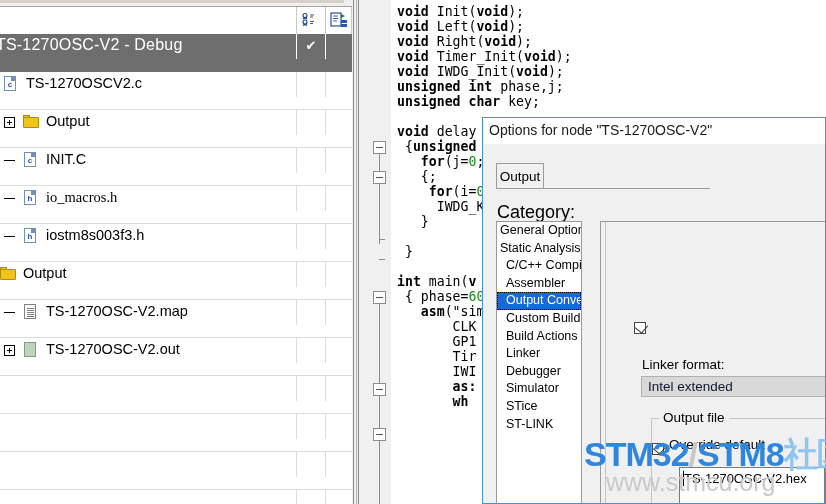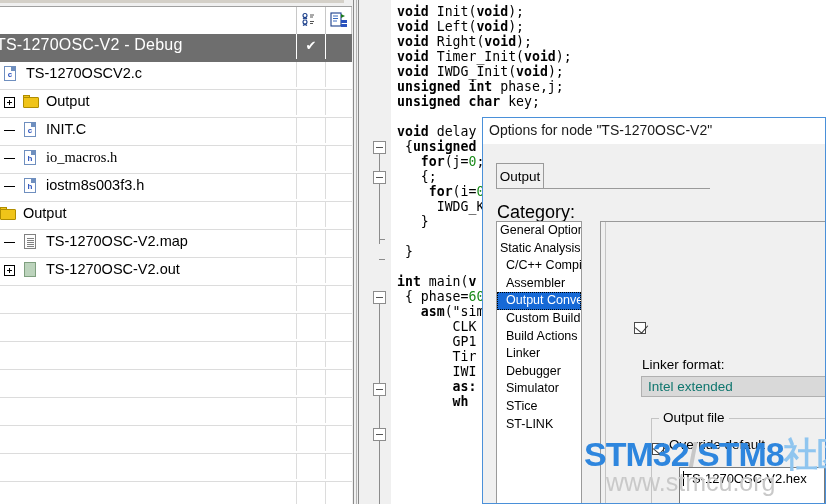--- a/index.html
+++ b/index.html
@@ -28,21 +28,21 @@
     position:absolute;left:0;top:7px;width:352px;height:27px;
     background:#ffffff;border-bottom:1px solid #c8c8c8;
   }
   .colsep{position:absolute;top:7px;width:1px;height:27px;background:#c8c8c8;}
 
   .hdr-icon{position:absolute;top:12px;width:18px;height:16px;}
 
   
   .tree{position:absolute;left:0;top:34px;width:352px;}
   .row{
-    position:relative;height:28px;box-sizing:border-box;
+    position:relative;height:38px;box-sizing:border-box;
     border-bottom:1px solid #dcdcdc;background:#ffffff;
     font-size:14.5px;color:#000000;white-space:nowrap;padding-left:28px;
   }
   .row.selected{background:#6e6e6e;color:#ffffff;border-bottom:1px solid #6e6e6e;}
   .row .cellsepA{position:absolute;left:296px;top:0;width:1px;height:25px;background:#dcdcdc;}
   .row .cellsepB{position:absolute;left:325px;top:0;width:1px;height:25px;background:#dcdcdc;}
   .row.selected .cellsepA,.row.selected .cellsepB{background:#ffffff;}
   .row .label{position:absolute;top:3px;}
   .row.selected .label{left:-4px;top:2px;font-size:16px;font-weight:400;letter-spacing:.2px;}
   .row .check{
@@ -169,21 +169,21 @@
   .chk .mk{
     position:absolute;left:2px;top:-1px;width:8px;height:9px;
     border-right:1.6px solid #333;border-bottom:1.6px solid #333;
     transform:rotate(40deg);
   }
   .dtext{position:absolute;font-size:13.5px;color:#000;white-space:nowrap;}
   #fmt-combo{
     position:absolute;left:158px;top:347px;width:200px;height:21px;
     background:#d9d9d9;border:1px solid #b0b0b0;box-sizing:border-box;
   }
-  #fmt-combo .v{position:absolute;left:6px;top:2px;font-size:13.5px;color:#0f766e;}
+  #fmt-combo .v{position:absolute;left:6px;top:2px;font-size:13.5px;color:#0f172a;}
   #grp-outfile{
     position:absolute;left:168px;top:389px;width:190px;height:112px;
     border:1px solid #c4c4c4;box-sizing:border-box;
   }
   #grp-legend{
     position:absolute;left:176px;top:381px;background:#f0f0f0;padding:0 4px;
     font-size:13.5px;color:#000;
   }
   #hexfield{
     position:absolute;left:196px;top:438px;width:146px;height:37px;

